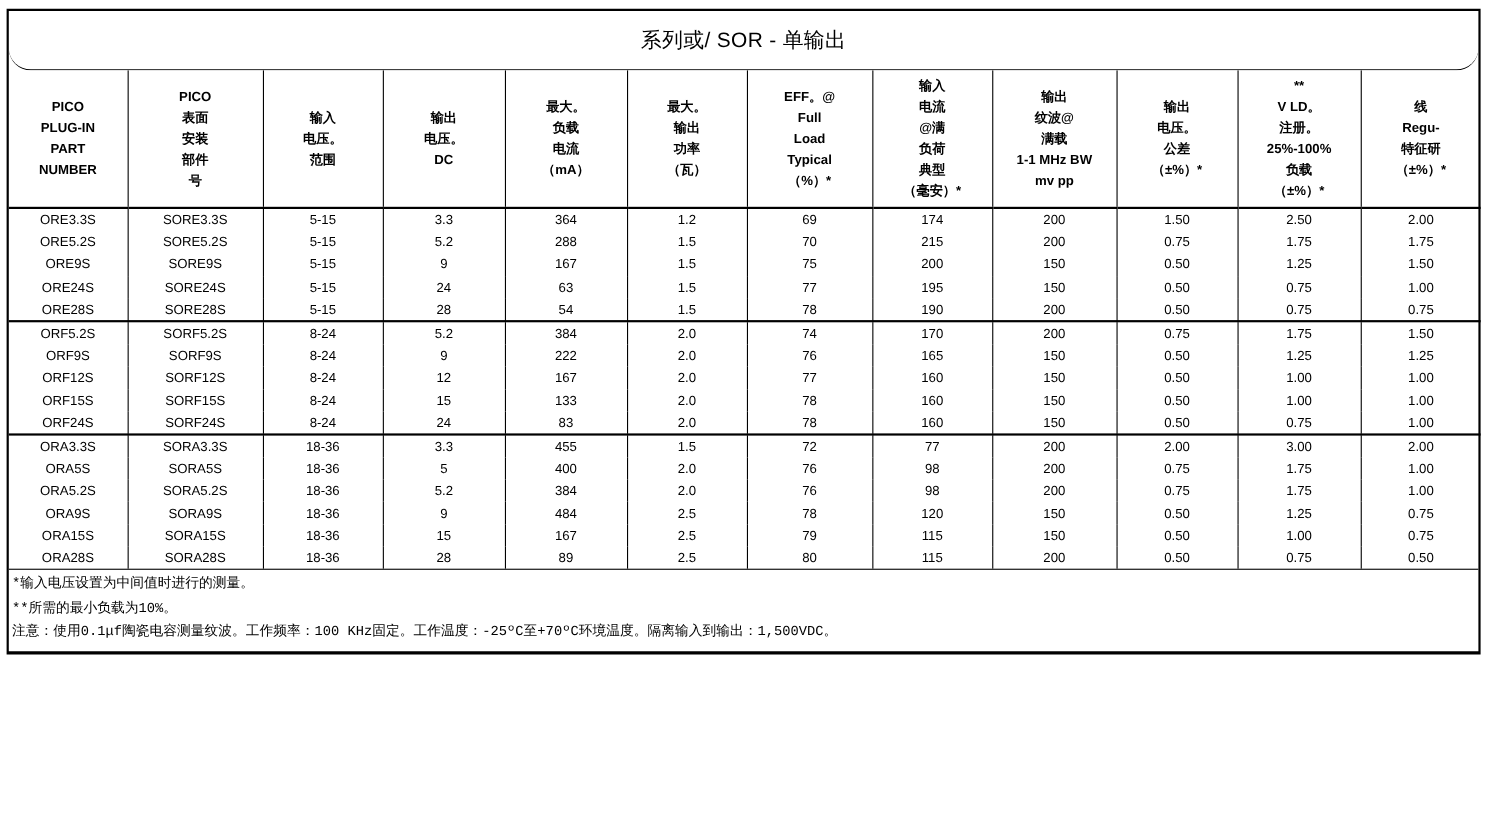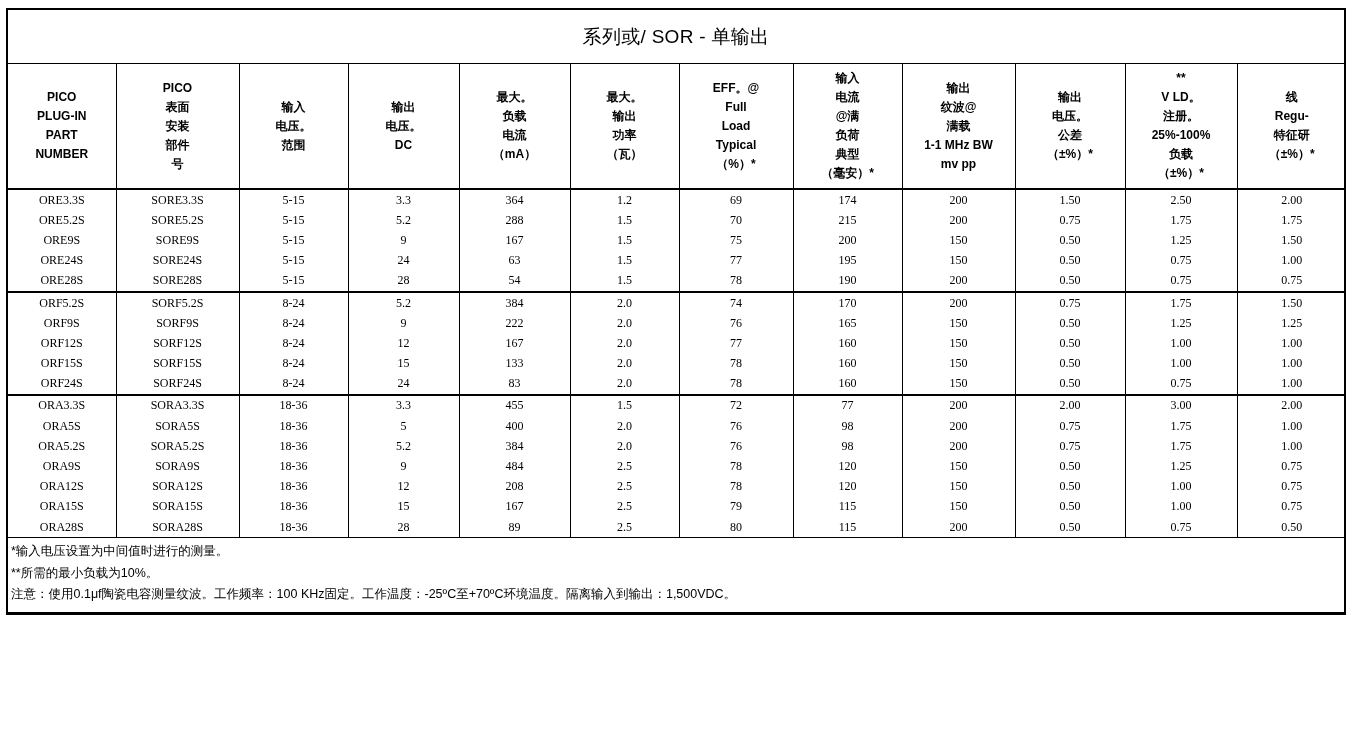--- a/index.html
+++ b/index.html
@@ -15,20 +15,21 @@
     border:2px solid #000;
     border-bottom-width:3px;
     background:#fff;
   }
   .title-bar {
     height:53px;
     display:flex; align-items:center; justify-content:center;
     font-size:19px;
     letter-spacing:0.3px;
     border-bottom:1px solid #000;
+    border-radius:20px;
   }
   table.spec {
     border-collapse:collapse;
     table-layout:fixed;
     width:100%;
   }
   table.spec th {
     font-weight:bold;
     font-size:12px;
     line-height:19px;
@@ -40,28 +41,28 @@
     border-bottom:2px solid #000;
   }
   table.spec th + th, table.spec td + td { border-left:1px solid #000; }
   table.spec td {
     font-size:12px;
     text-align:center;
     vertical-align:middle;
     height:20.2px;
     padding:0;
   }
-  table.spec tbody { border-top:2px solid #000;font-family:Liberation Serif, serif; }
+  table.spec tbody { border-top:2px solid #000; }
   .notes {
     border-top:1px solid #000;
     padding:3px 2px 6px 3px;
     font-size:12.5px;
     line-height:21.5px;
   }
-  .note-line { white-space:nowrap; }
+  .note-line { white-space:nowrap;font-family:Liberation Mono, monospace; }
 </style>
 </head>
 <body>
 
 <div class="sheet">
   <div class="title-bar">系列或/ SOR - 单输出</div>
 
   <table class="spec" id="spec-table">
     <colgroup id="spec-cols">
         <col style="width: 108px;">
@@ -329,34 +330,20 @@
           <td>484</td>
           <td>2.5</td>
           <td>78</td>
           <td>120</td>
           <td>150</td>
           <td>0.50</td>
           <td>1.25</td>
           <td>0.75</td>
         </tr>
         <tr>
-          <td>ORA12S</td>
-          <td>SORA12S</td>
-          <td>18-36</td>
-          <td>12</td>
-          <td>208</td>
-          <td>2.5</td>
-          <td>78</td>
-          <td>120</td>
-          <td>150</td>
-          <td>0.50</td>
-          <td>1.00</td>
-          <td>0.75</td>
-        </tr>
-        <tr>
           <td>ORA15S</td>
           <td>SORA15S</td>
           <td>18-36</td>
           <td>15</td>
           <td>167</td>
           <td>2.5</td>
           <td>79</td>
           <td>115</td>
           <td>150</td>
           <td>0.50</td>

